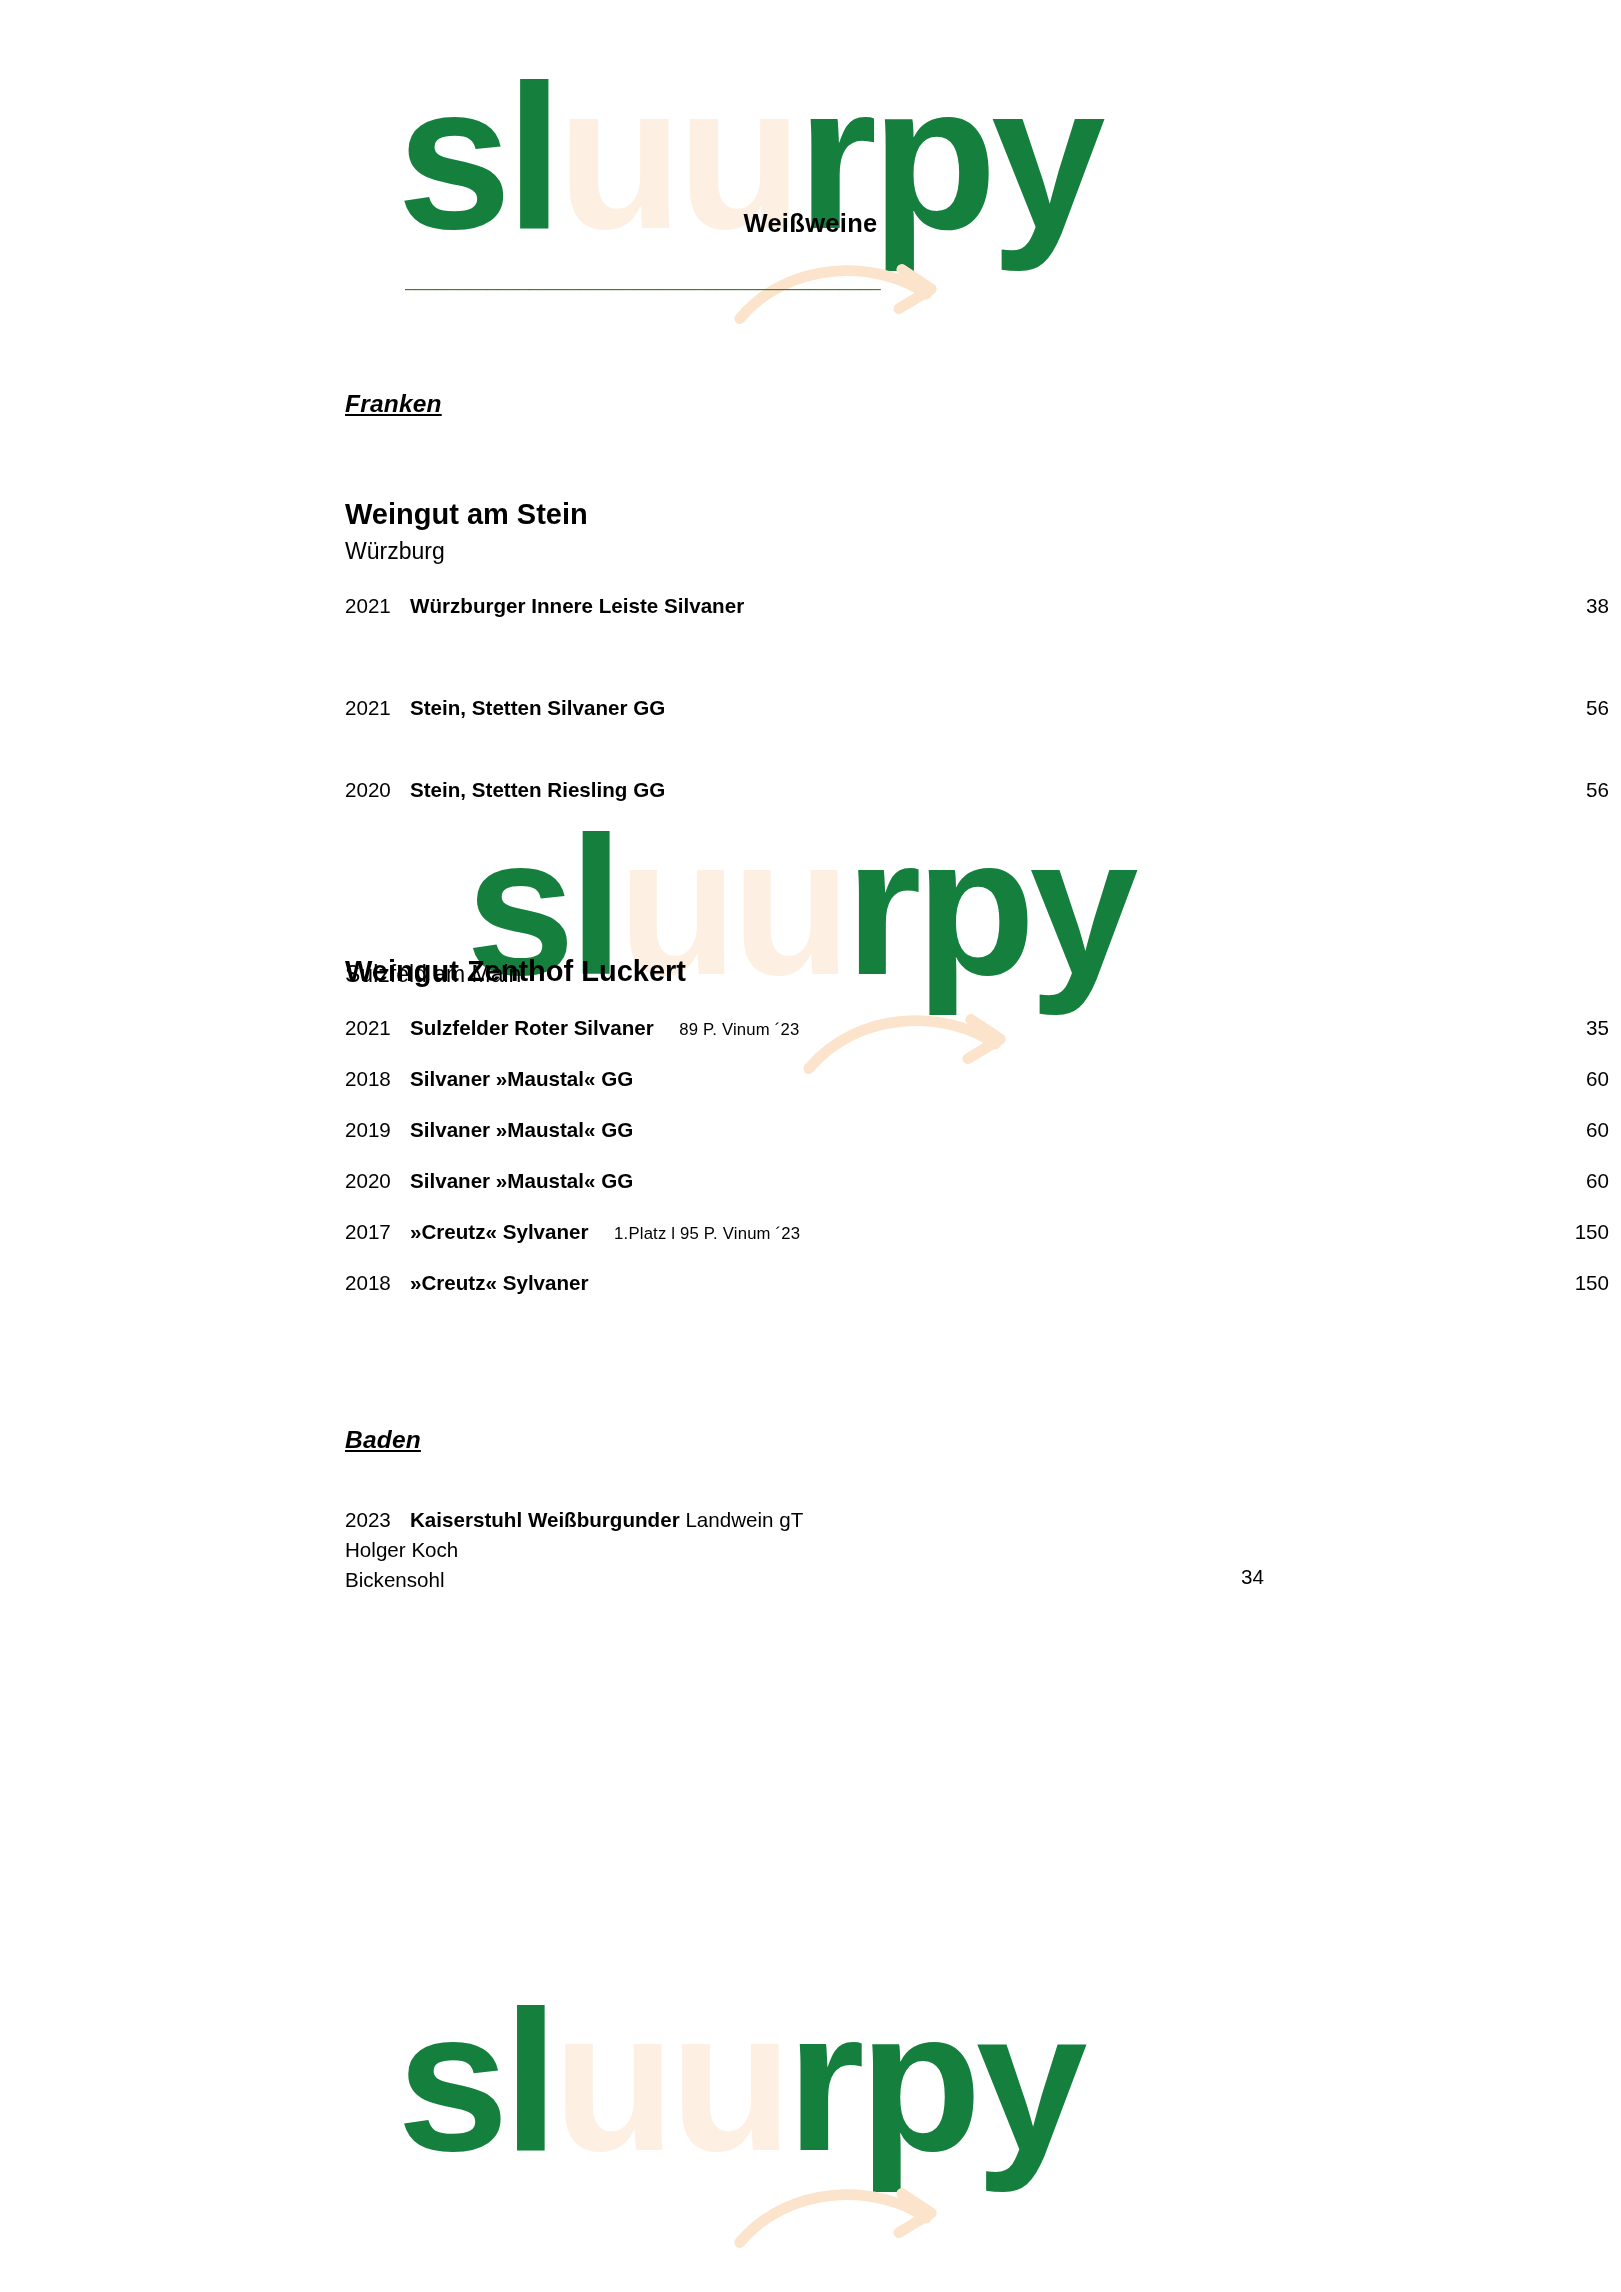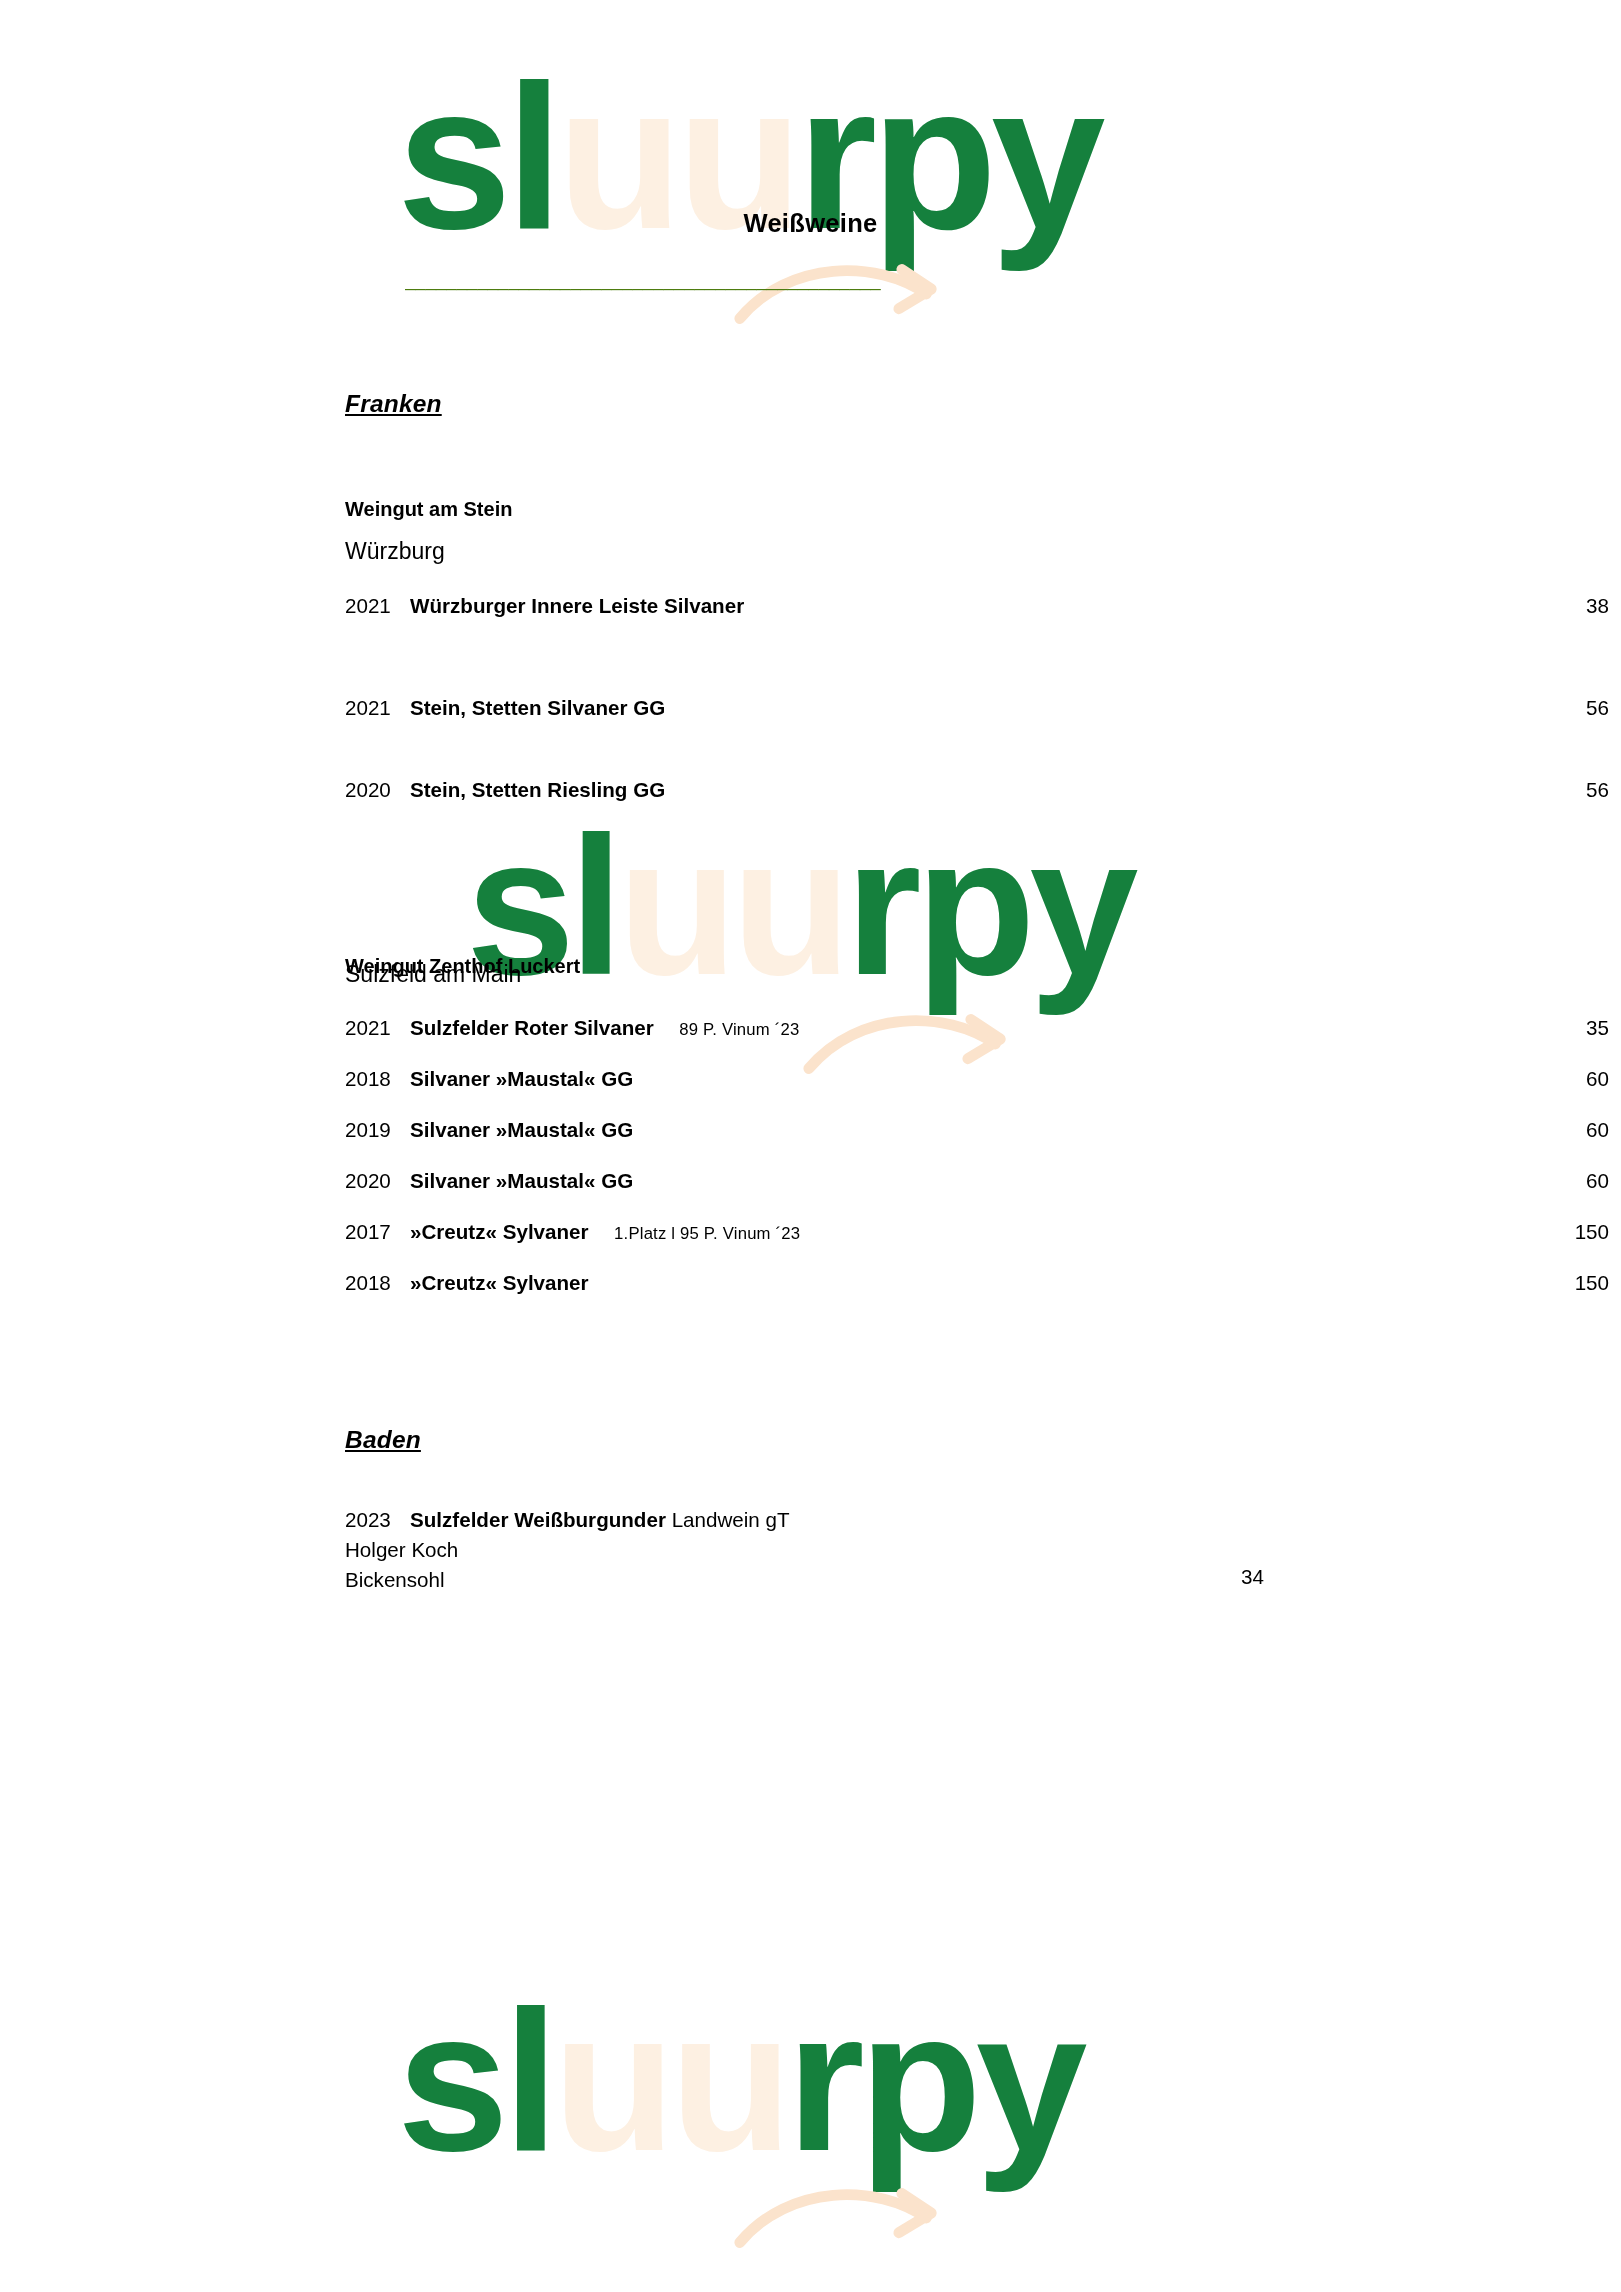--- a/index.html
+++ b/index.html
@@ -88,21 +88,21 @@
     font-size: 24.5px;
     font-weight: bold;
     font-style: italic;
     text-decoration: underline;
     letter-spacing: 0.2px;
   }
 
   .producer {
     position: absolute;
     left: 345px;
-    font-size: 20px;
+    font-size: 29px;
     font-weight: bold;
   }
   .producer-town {
     position: absolute;
     left: 345px;
     font-size: 23px;
     font-weight: normal;
   }
 
   .wine-row {
@@ -228,21 +228,21 @@
 
   <div class="wine-row" style="top:1271px;">
     <span class="wine-year">2018</span><span class="wine-name">»Creutz« Sylvaner</span>
     <span class="wine-price">150</span>
   </div>
 
   <div class="region-head" style="top:1426px;">Baden</div>
 
   <div class="baden-entry" style="top:1505px;">
     <div>
-      <span class="wine-year">2023</span><span class="wine-name">Sulzfelder Weißburgunder</span><span class="wine-suffix"> Landwein gT</span>
+      <span class="wine-year">2023</span><span class="wine-name">Kaiserstuhl Weißburgunder</span><span class="wine-suffix"> Landwein gT</span>
     </div>
     <div>Holger Koch</div>
     <div>Bickensohl</div>
   </div>
   <div class="wine-price" style="position:absolute;top:1565px;left:1127px;">34</div>
 
 </div>
 
 
 </body></html>

